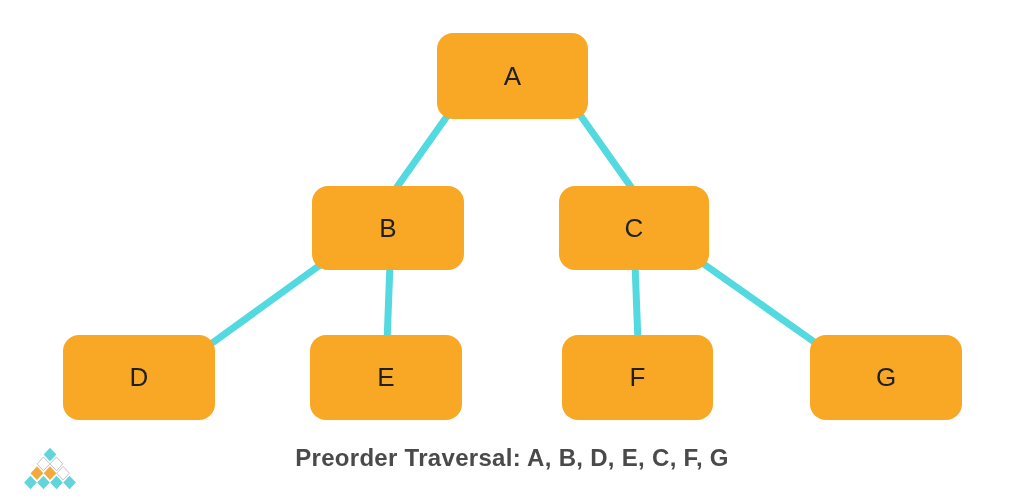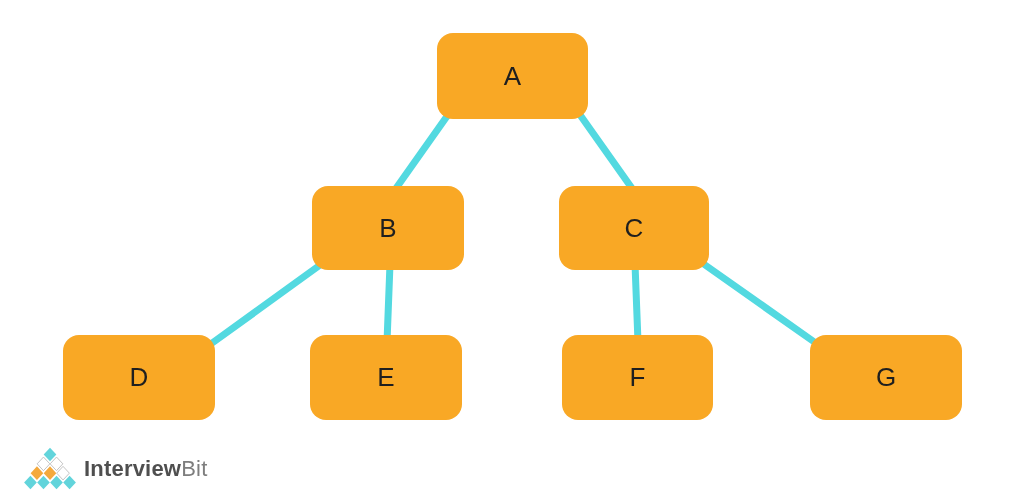--- a/index.html
+++ b/index.html
@@ -86,28 +86,28 @@
       <div class="node" style="left: 310px; top: 335px; width: 152px; height: 85px;">
         <span>E</span>
       </div>
       <div class="node" style="left: 562px; top: 335px; width: 151px; height: 85px;">
         <span>F</span>
       </div>
       <div class="node" style="left: 810px; top: 335px; width: 152px; height: 85px;">
         <span>G</span>
       </div>
     </div>
+  <div class="caption">Preorder Traversal: A, B, D, E, C, F, G</div>
   <div class="logo">
     <svg id="logo-icon" xmlns="http://www.w3.org/2000/svg" viewBox="0 0 58 46">
         <polygon points="29,0.7000000000000002 35.8,8 29,15.3 22.2,8" fill="#62D4DB"></polygon>
         <polygon points="22,10.7 28.8,18 22,25.3 15.2,18" fill="#ffffff" stroke="#BFBFBF" stroke-width="1"></polygon>
         <polygon points="36,10.7 42.8,18 36,25.3 29.2,18" fill="#ffffff" stroke="#BFBFBF" stroke-width="1"></polygon>
         <polygon points="15,20.7 21.8,28 15,35.3 8.2,28" fill="#F4A93C"></polygon>
         <polygon points="29,20.7 35.8,28 29,35.3 22.2,28" fill="#F4A93C"></polygon>
         <polygon points="43,20.7 49.8,28 43,35.3 36.2,28" fill="#ffffff" stroke="#BFBFBF" stroke-width="1"></polygon>
         <polygon points="8,30.7 14.8,38 8,45.3 1.2000000000000002,38" fill="#62D4DB"></polygon>
         <polygon points="22,30.7 28.8,38 22,45.3 15.2,38" fill="#62D4DB"></polygon>
         <polygon points="36,30.7 42.8,38 36,45.3 29.2,38" fill="#62D4DB"></polygon>
         <polygon points="50,30.7 56.8,38 50,45.3 43.2,38" fill="#62D4DB"></polygon>
       </svg>
-    <div class="logo-text"><span class="lt-bold">Interview</span><span class="lt-light">Bit</span></div>
   </div>
 </div>
 
 </body></html>

